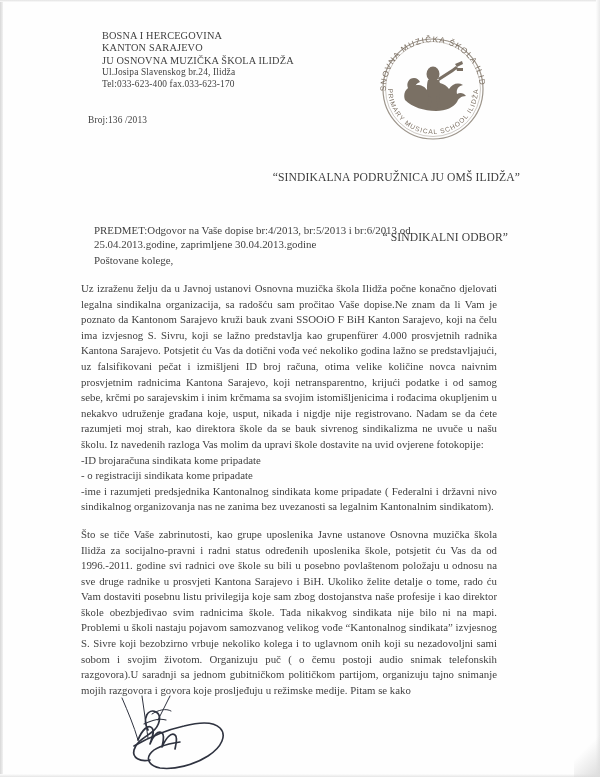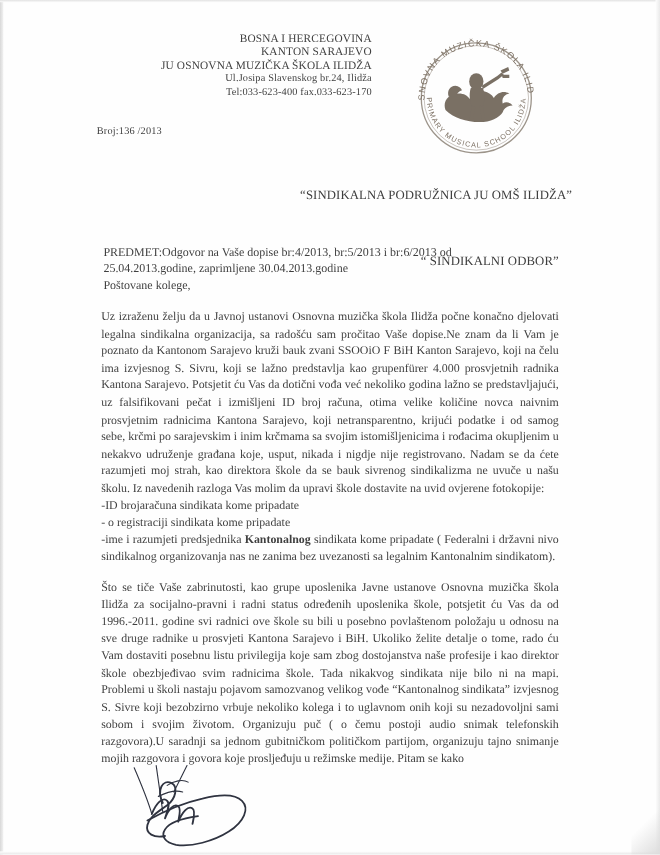--- a/index.html
+++ b/index.html
@@ -44,24 +44,23 @@
   .scan-corner-br {
     position: absolute;
     right: 0; bottom: 0;
     width: 26px; height: 46px;
     background: linear-gradient(135deg, rgba(255,255,255,0) 40%, #dcdcdc 100%);
   }
 
   
   .letterhead {
     position: absolute;
-    left: 88px;
+    left: 102px;
     top: 30px;
     width: 250px;
-    text-align: right;
   }
   .lh-line {
     font-size: 10.3px;
     line-height: 12.4px;
     letter-spacing: 0.15px;
     color: #3f3f3f;
     white-space: nowrap;
   }
   .lh-line.small {
     font-size: 9.4px;
@@ -126,21 +125,21 @@
     position: absolute;
     left: 94px;
     top: 254px;
     font-size: 10.9px;
     color: #3f3f3f;
   }
 
   
   .body-block {
     position: absolute;
-    left: 92px;
+    left: 81px;
     top: 281px;
     width: 416px;
   }
   .para {
     font-size: 10.8px;
     line-height: 15.6px;
     text-align: justify;
     text-justify: inter-word;
     color: #3f3f3f;
     margin: 0 0 0 0;
@@ -153,21 +152,21 @@
     line-height: 15.6px;
     color: #3f3f3f;
     text-align: left;
   }
   .list-line.wrap {
     text-align: justify;
   }
   .gap {
     height: 12px;
   }
-  b.bold { font-weight: bold; margin-top: 27px; }
+  b.bold { font-weight: normal; margin-top: 27px; }
 
   
   .signature {
     position: absolute;
     left: 108px;
     top: 694px;
     width: 180px;
     height: 82px;
   }
   .signature svg { display: block; }

